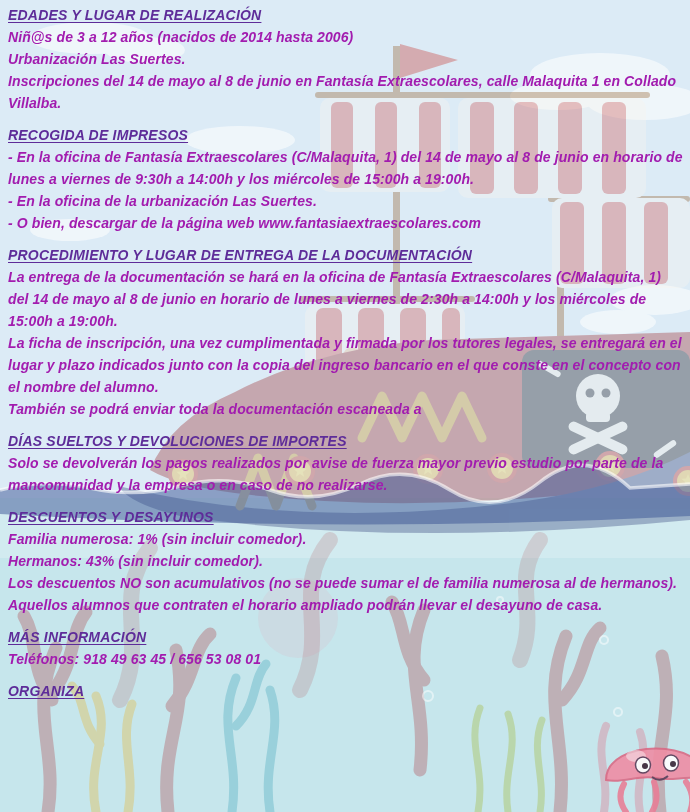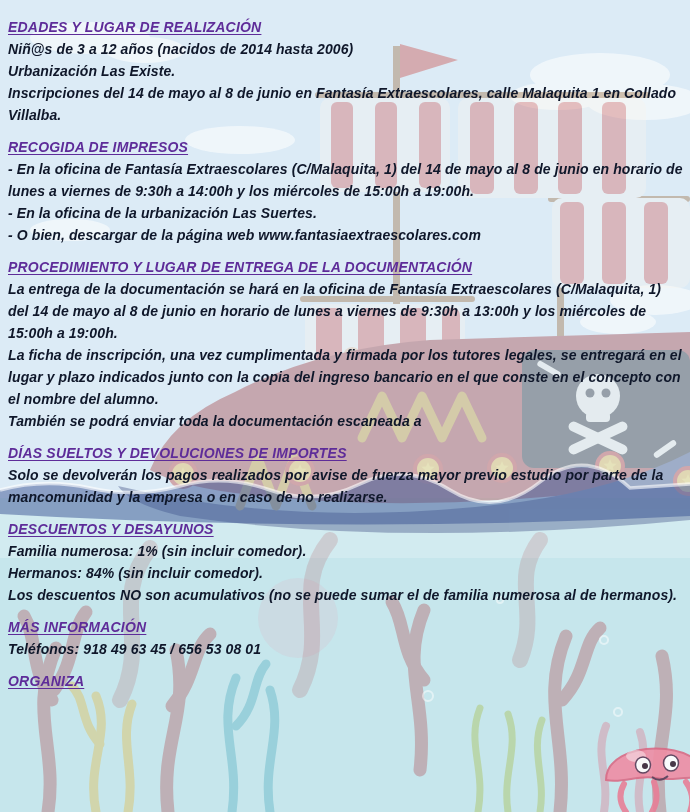--- a/index.html
+++ b/index.html
@@ -1,24 +1,24 @@
 <!DOCTYPE html>
 <html><head>
 <meta charset="utf-8">
 <style>
   html,body{margin:0;padding:0;}
   body{width:690px;height:812px;overflow:hidden;background:#dcebf6;}
   .page{position:relative;width:690px;height:812px;overflow:hidden;font-family:"Liberation Sans",sans-serif;}
   .bg{position:absolute;top:0;left:0;width:690px;height:812px;display:block;}
-  .content{position:absolute;top:0;left:0;right:0;bottom:0;padding:16px 6px 0 8px;}
+  .content{position:absolute;top:0;left:0;right:0;bottom:0;padding:4px 6px 0 8px;}
   section{margin:0 0 10px 0;}
   h2{margin:0;font-size:14px;line-height:22px;font-weight:bold;font-style:italic;
      color:#5e2c99;text-decoration:underline;text-underline-offset:2px;letter-spacing:.2px;}
   p{margin:0;font-size:14px;line-height:22px;font-weight:bold;font-style:italic;
-    color:#0f172a;letter-spacing:.1px;}
+    color:#a21caf;letter-spacing:.1px;}
   .indent{padding-left:6px;}
 </style>
 </head>
 <body>
 
 <div class="page">
 
   <svg class="bg" viewBox="0 0 690 812" aria-hidden="true">
 
     <rect x="0" y="0" width="690" height="510" fill="#dcebf6"></rect>
@@ -200,48 +200,49 @@
       <circle cx="17" cy="-4" r="3" fill="#3a2738"></circle>
       <path d="M-4,9 Q4,15 12,8" fill="none" stroke="#5a3b57" stroke-width="2"></path>
     </g>
   </svg>
 
   <div class="content">
 
     <section>
       <h2>EDADES Y LUGAR DE REALIZACIÓN</h2>
       <p>Niñ@s de 3 a 12 años (nacidos de 2014 hasta 2006)</p>
-      <p>Urbanización Las Existe.</p>
+      <p>Urbanización Las Suertes.</p>
       <p>Inscripciones del 14 de mayo al 8 de junio en Fantasía Extraescolares, calle Malaquita 1 en Collado Villalba.</p>
     </section>
 
     <section>
       <h2>RECOGIDA DE IMPRESOS</h2>
       <p>- En la oficina de Fantasía Extraescolares (C/Malaquita, 1) del 14 de mayo al 8 de junio en horario de lunes a viernes de 9:30h a 14:00h y los miércoles de 15:00h a 19:00h.</p>
       <p>- En la oficina de la urbanización Las Suertes.</p>
       <p>- O bien, descargar de la página web www.fantasiaextraescolares.com</p>
     </section>
 
     <section>
       <h2>PROCEDIMIENTO Y LUGAR DE ENTREGA DE LA DOCUMENTACIÓN</h2>
-      <p>La entrega de la documentación se hará en la oficina de Fantasía Extraescolares (C/Malaquita, 1) del 14 de mayo al 8 de junio en horario de lunes a viernes de 9:30h a 13:00h y los miércoles de 15:00h a 19:00h.</p>
+      <p>La entrega de la documentación se hará en la oficina de Fantasía Extraescolares (C/Malaquita, 1) del 14 de mayo al 8 de junio en horario de lunes a viernes de 2:30h a 14:00h y los miércoles de 15:00h a 19:00h.</p>
       <p>La ficha de inscripción, una vez cumplimentada y firmada por los tutores legales, se entregará en el lugar y plazo indicados junto con la copia del ingreso bancario en el que conste en el concepto con el nombre del alumno.</p>
       <p>También se podrá enviar toda la documentación escaneada a</p>
     </section>
 
     <section>
       <h2>DÍAS SUELTOS Y DEVOLUCIONES DE IMPORTES</h2>
       <p>Solo se devolverán los pagos realizados por avise de fuerza mayor previo estudio por parte de la mancomunidad y la empresa o en caso de no realizarse.</p>
     </section>
 
     <section>
       <h2>DESCUENTOS Y DESAYUNOS</h2>
       <p>Familia numerosa: 1% (sin incluir comedor).</p>
-      <p>Hermanos: 84% (sin incluir comedor).</p>
+      <p>Hermanos: 43% (sin incluir comedor).</p>
       <p>Los descuentos NO son acumulativos (no se puede sumar el de familia numerosa al de hermanos).</p>
+      <p>Aquellos alumnos que contraten el horario ampliado podrán llevar el desayuno de casa.</p>
     </section>
 
     <section>
       <h2>MÁS INFORMACIÓN</h2>
       <p>Teléfonos: 918 49 63 45 / 656 53 08 01</p>
     </section>
 
     <section>
       <h2>ORGANIZA</h2>
     </section>

